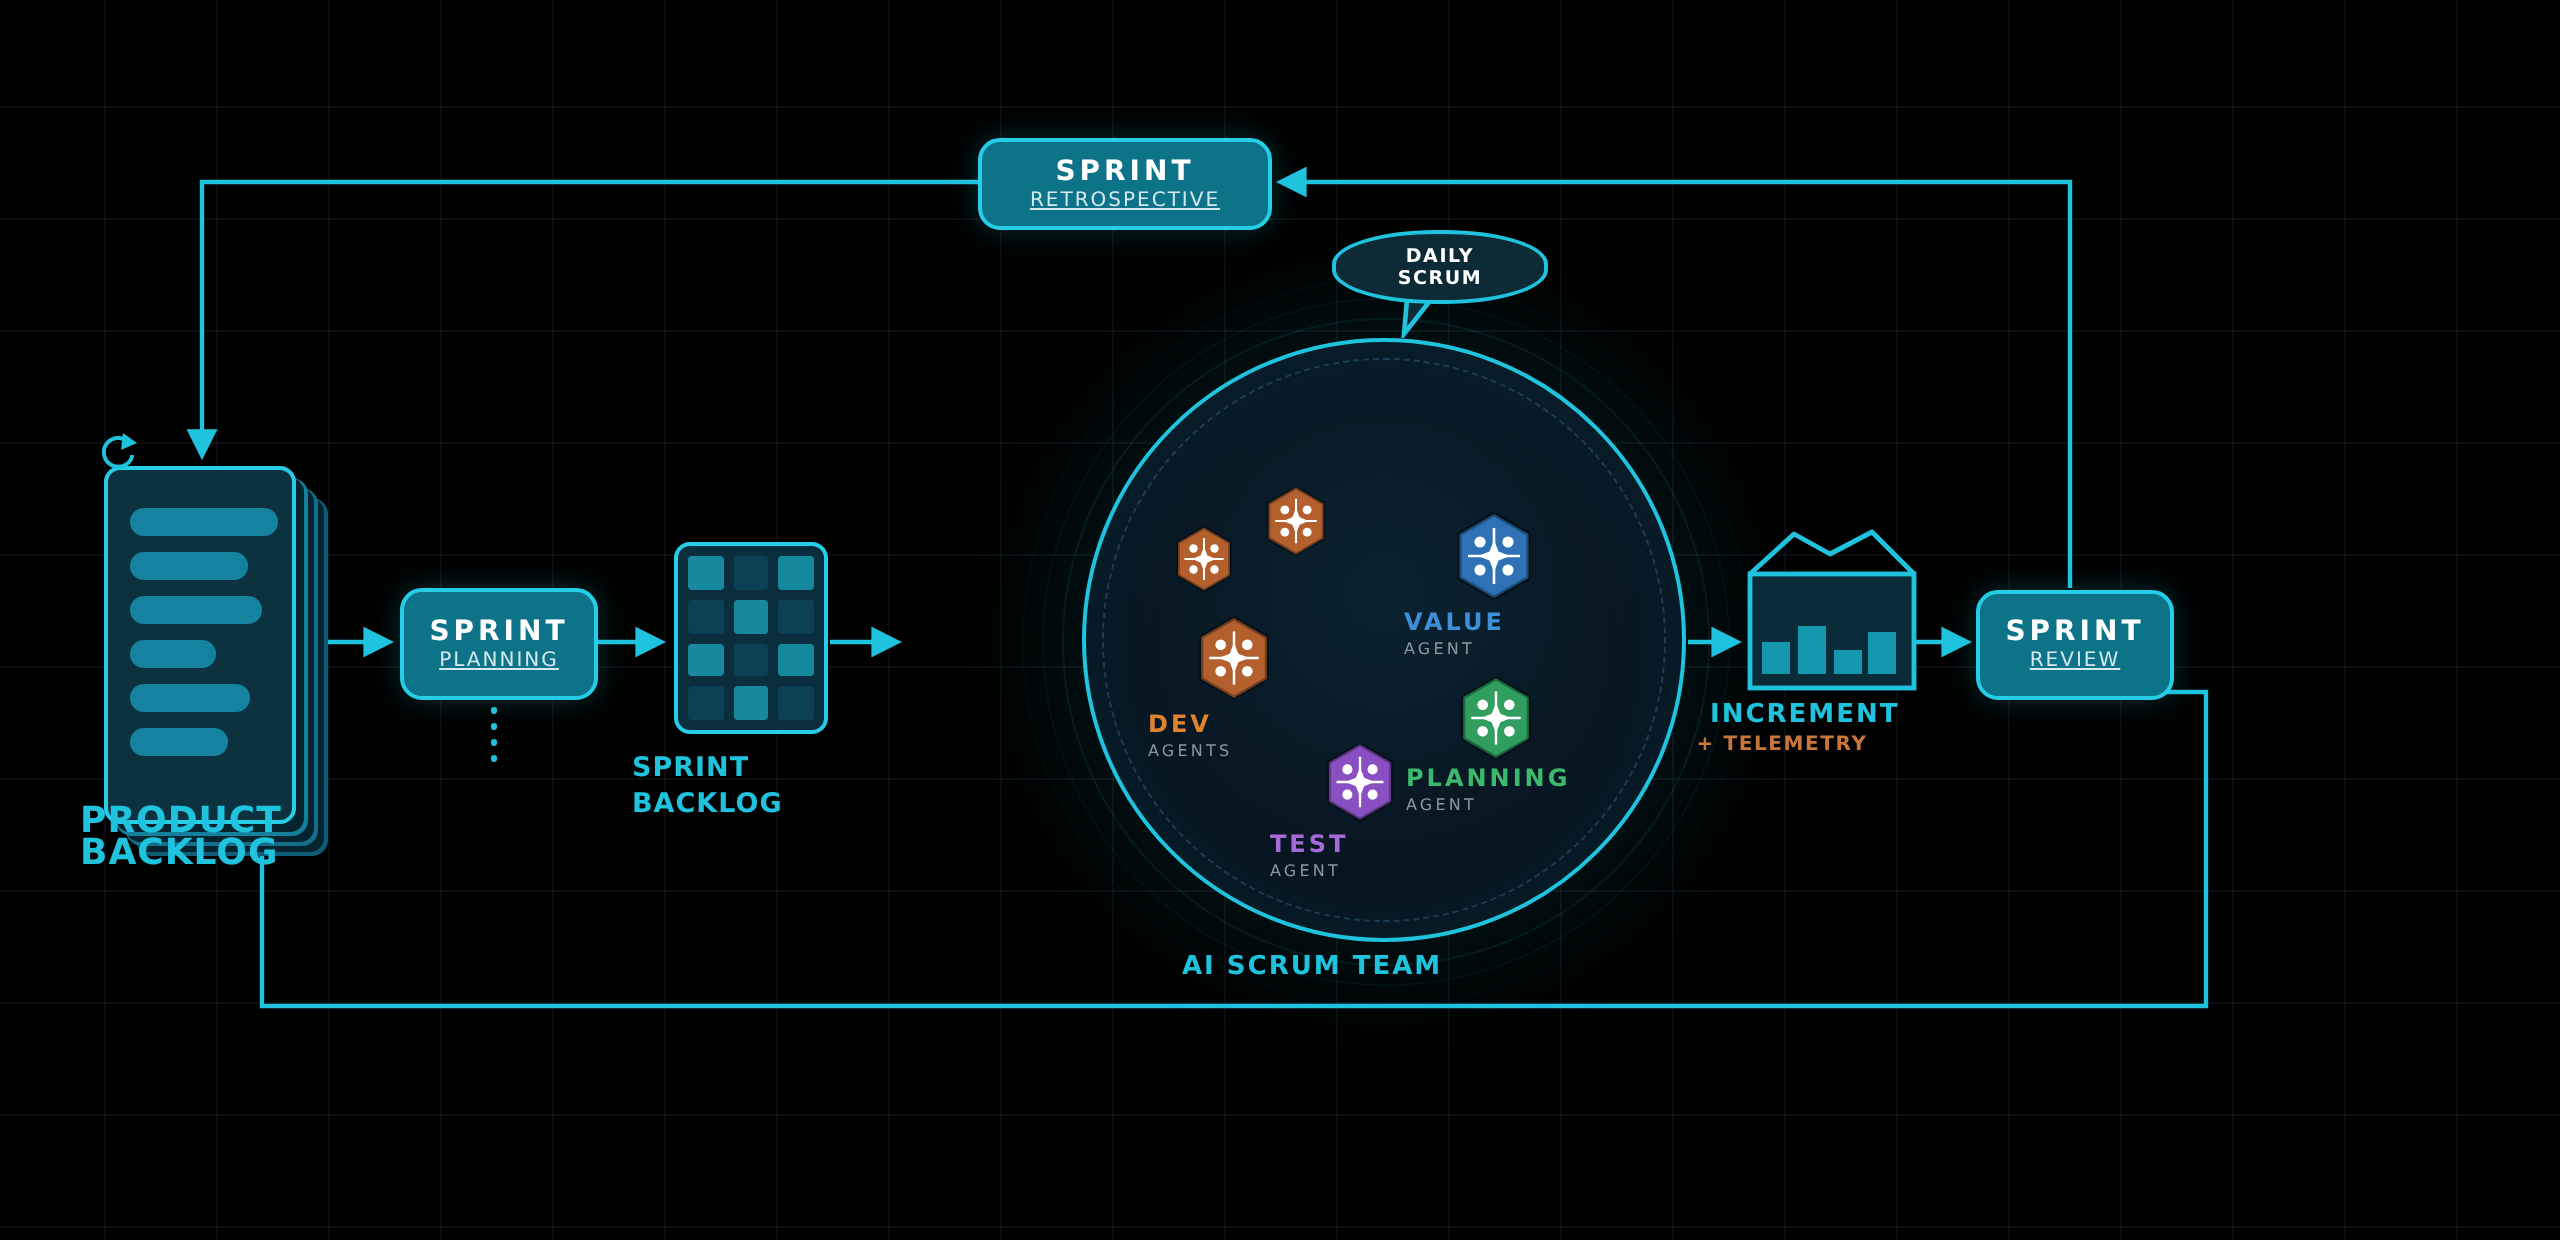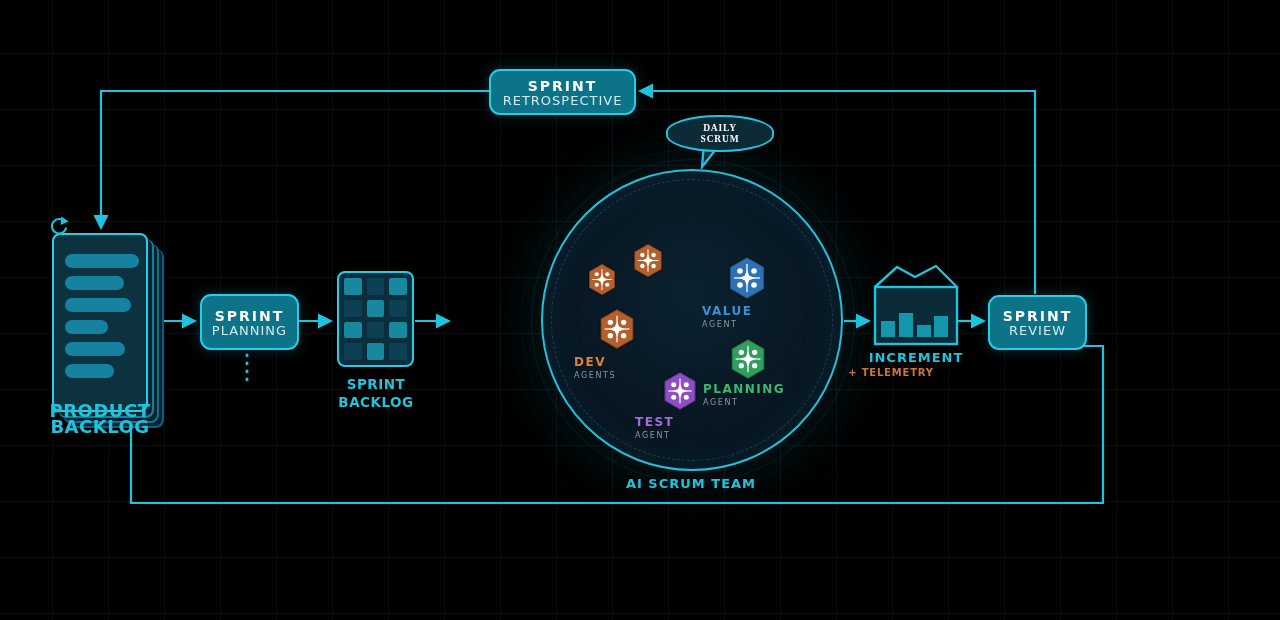--- a/index.html
+++ b/index.html
@@ -16,42 +16,42 @@
   .wires polyline{fill:none;stroke:var(--accent);stroke-width:2.2;}
   .wires .dotted{stroke-dasharray:0.5,7.5;stroke-linecap:round;stroke-width:3;}
 
   .node{
     position:absolute;z-index:3;background:var(--box_fill);
     border:2.5px solid var(--node_border);border-radius:11px;
     display:flex;flex-direction:column;align-items:center;justify-content:center;
     box-shadow:0 0 14px rgba(31,195,222,0.25);
   }
   .node-title{color:#fff;font-weight:bold;font-size:14px;letter-spacing:2px;line-height:16px;}
-  .node-sub{color:#d4e9ee;font-size:13px;letter-spacing:1px;line-height:12px;margin-top:1px;}
+  .node-sub{color:#d4e9ee;font-size:10px;letter-spacing:1px;line-height:12px;margin-top:1px;text-decoration:underline;}
 
   .bubble{
     position:absolute;left:666px;top:115px;width:104px;height:33px;z-index:4;
     background:#0c2b36;border:2.5px solid var(--accent);border-radius:52px/17px;
-    display:flex;flex-direction:column;align-items:center;justify-content:center;font-family:Liberation Serif, serif;
+    display:flex;flex-direction:column;align-items:center;justify-content:center;
   }
   .bubble-line{color:#fff;font-weight:bold;font-size:9.5px;letter-spacing:0.8px;line-height:11px;}
   .bubble-tail{position:absolute;left:694px;top:142px;z-index:3;}
 
   .backlog-card{
     position:absolute;left:52px;top:233px;width:96px;height:179px;z-index:2;
     background:#0c3240;border:2.5px solid var(--node_border);border-radius:8px;
     box-sizing:border-box;padding:19px 0 0 11px;
     box-shadow:5px 5px 0 -1px #062430, 6px 6px 0 0 #15809c,
                10px 10px 0 -1px #062430, 11px 11px 0 0 #126e8a,
                15px 15px 0 -1px #062430, 16px 16px 0 0 #0f5c77;
   }
   .bl-bar{height:14px;border-radius:7px;background:#1583a0;margin-bottom:8px;}
   .refresh{position:absolute;left:47px;top:215px;z-index:3;}
 
-  .label{position:absolute;z-index:2;color:var(--accent);font-weight:bold;text-align:center;}
+  .label{position:absolute;z-index:2;color:var(--accent);font-weight:bold;text-align:left;}
   .backlog-label{left:40px;top:403px;width:120px;font-size:18px;line-height:16px;letter-spacing:0.5px;}
   .sb-label{left:316px;top:375px;width:120px;font-size:13.5px;line-height:18px;letter-spacing:0.5px;}
   .team-label{left:591px;top:476px;width:200px;font-size:13px;letter-spacing:1px;}
   .inc-label{left:855px;top:350px;width:122px;font-size:13px;letter-spacing:1px;}
   .inc-sub{position:absolute;left:830px;top:367px;width:122px;z-index:2;text-align:center;
     color:var(--orange);font-weight:bold;font-size:10px;letter-spacing:0.8px;}
 
   .sb-grid{
     position:absolute;left:337px;top:271px;width:77px;height:96px;z-index:2;
     background:#0a2e3d;border:2px solid var(--node_border);border-radius:8px;

